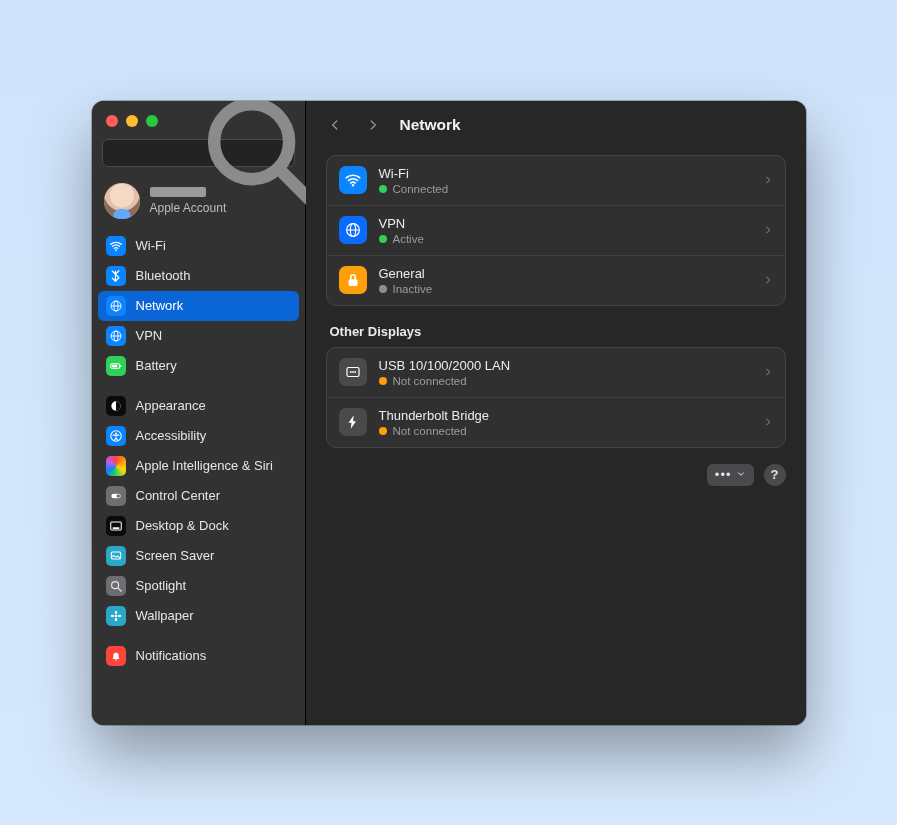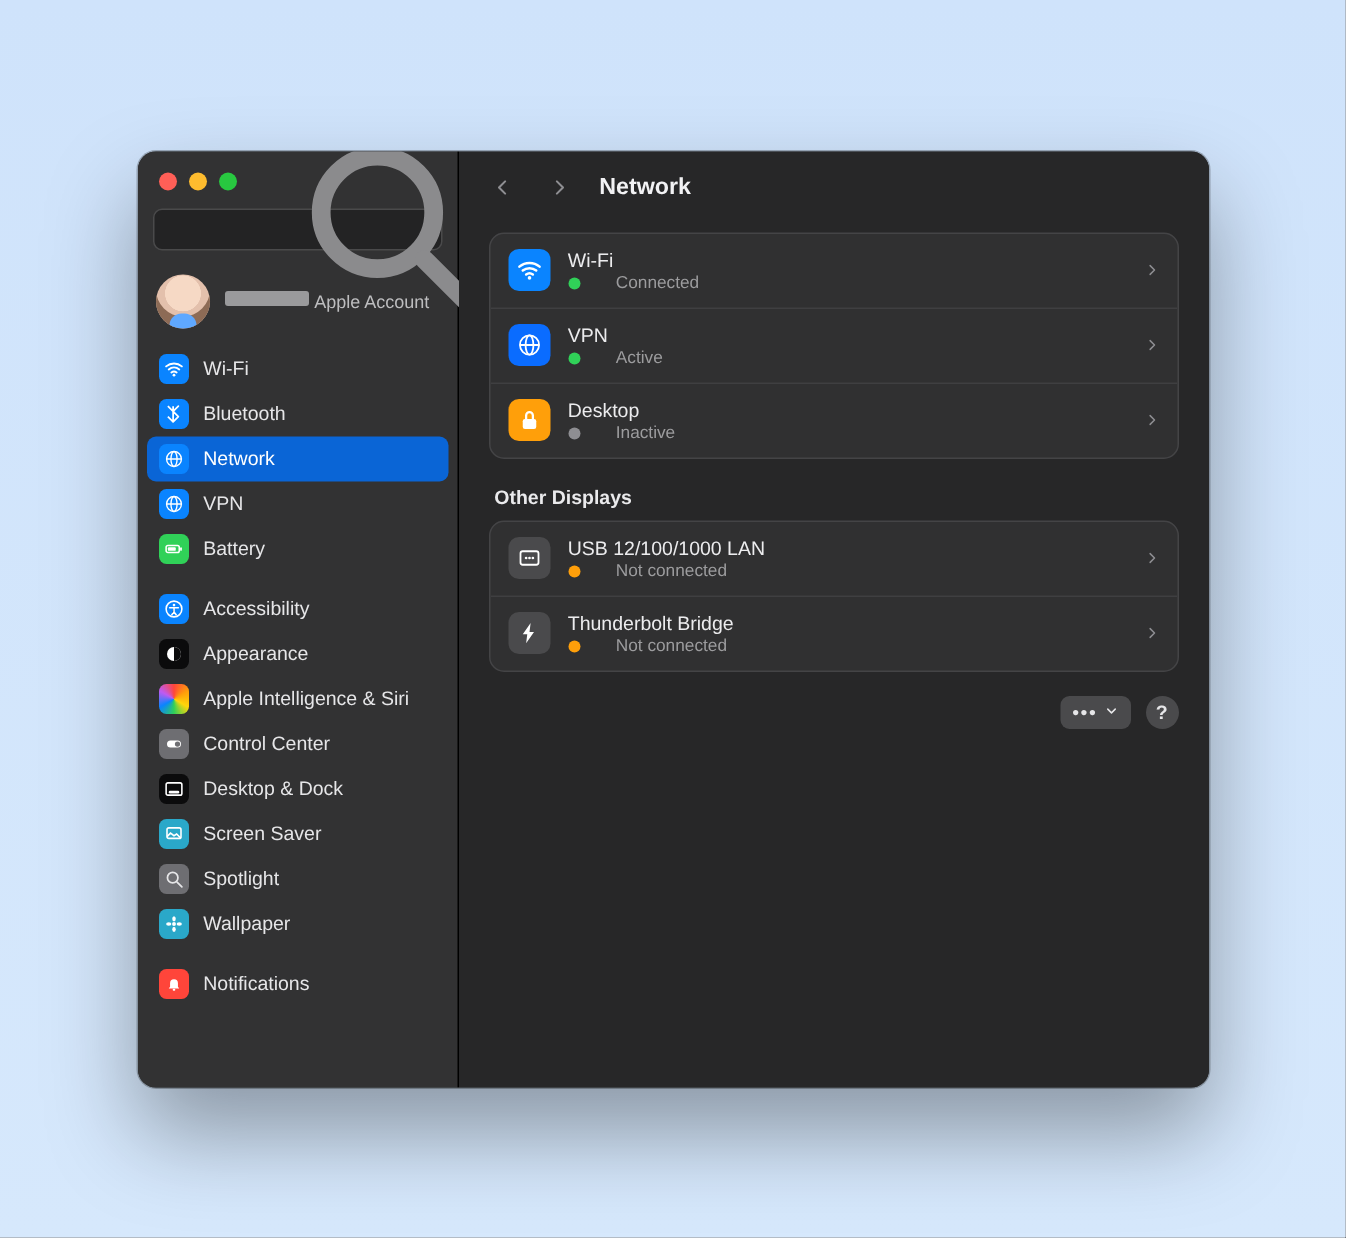--- a/index.html
+++ b/index.html
@@ -59,21 +59,21 @@
     width: 36px; height: 36px; border-radius: 50%;
     background: radial-gradient(circle at 50% 35%, #f6d9c5 0 40%, #e3c0ac 41% 100%);
     box-shadow: inset 0 -8px 0 #8d6b56;
     position: relative;
     overflow: hidden;
   }
   .avatar::after{
     content:""; position:absolute; left:9px; right:9px; bottom:-4px; height:14px;
     background:#5fa8ff; border-radius:8px 8px 0 0;
   }
-  .account .lines { display:flex; gap:4px; }
+  .account .lines { display:flex; flex-direction:column; gap:4px; }
   .redact { width:56px; height:10px; background:#9a9a9c; border-radius:2px; }
   .subtle { color:#bdbdbf; font-size:12px; }
 
   .navlist { padding: 0 6px 10px; overflow-y:auto; }
   .group-gap { height: 10px; }
   .item {
     display:flex; align-items:center; gap:10px;
     padding: 5px 8px; border-radius: 6px;
     cursor: default;
   }
@@ -110,21 +110,21 @@
     padding:10px 12px;
     position:relative;
   }
   .row + .row { border-top:1px solid #3f3f41; }
   .row .ricon {
     width:28px; height:28px; border-radius:7px;
     display:flex; align-items:center; justify-content:center;
   }
   .row .text { display:flex; flex-direction:column; gap:2px; }
   .row .name { font-size:13px; color:#ececee; }
-  .row .status { font-size:11.5px; color:#9c9c9e; display:flex; align-items:center; gap:24px;}
+  .row .status { font-size:11.5px; color:#9c9c9e; display:flex; align-items:center; gap:6px;}
   .dot { width:8px; height:8px; border-radius:50%; }
   .dot.green  { background:#30d158; }
   .dot.orange { background:#ff9f0a; }
   .dot.gray   { background:#8e8e92; }
   .chev { margin-left:auto; color:#8e8e92; }
   .chev svg { width:10px; height:10px; }
 
   .section-title {
     margin:18px 4px 8px; font-size:13px; font-weight:600; color:#eaeaec;
   }
@@ -318,34 +318,34 @@
             <svg>
               <use href="#i-battery"></use>
             </svg>
           </span>
         <span class="label">Battery</span>
       </div>
 
       <div class="group-gap"></div>
 
       <div class="item">
+        <span class="icon bg-black">
+            <svg>
+              <use href="#i-half"></use>
+            </svg>
+          </span>
+        <span class="label">Appearance</span>
+      </div>
+      <div class="item">
         <span class="icon bg-blue">
             <svg>
               <use href="#i-access"></use>
             </svg>
           </span>
         <span class="label">Accessibility</span>
-      </div>
-      <div class="item">
-        <span class="icon bg-black">
-            <svg>
-              <use href="#i-half"></use>
-            </svg>
-          </span>
-        <span class="label">Appearance</span>
       </div>
       <div class="item">
         <span class="icon bg-grad"></span>
         <span class="label">Apple Intelligence &amp; Siri</span>
       </div>
       <div class="item">
         <span class="icon bg-sys">
             <svg>
               <use href="#i-switch"></use>
             </svg>
@@ -450,21 +450,21 @@
                 <use href="#i-chev-r"></use>
               </svg></span>
         </div>
         <div class="row">
           <span class="ricon bg-orange">
               <svg width="18" height="18">
                 <use href="#i-lock"></use>
               </svg>
             </span>
           <div class="text">
-            <span class="name">Desktop</span>
+            <span class="name">General</span>
             <span class="status">
                 <span class="dot gray"></span>
                 <span>Inactive</span>
               </span>
           </div>
           <span class="chev"><svg>
                 <use href="#i-chev-r"></use>
               </svg></span>
         </div>
       </div>
@@ -472,21 +472,21 @@
       <div class="section-title">Other Displays</div>
 
       <div class="card">
         <div class="row">
           <span class="ricon bg-dgray">
               <svg width="18" height="18">
                 <use href="#i-eth"></use>
               </svg>
             </span>
           <div class="text">
-            <span class="name">USB 12/100/1000 LAN</span>
+            <span class="name">USB 10/100/2000 LAN</span>
             <span class="status">
                 <span class="dot orange"></span>
                 <span>Not connected</span>
               </span>
           </div>
           <span class="chev"><svg>
                 <use href="#i-chev-r"></use>
               </svg></span>
         </div>
         <div class="row">

